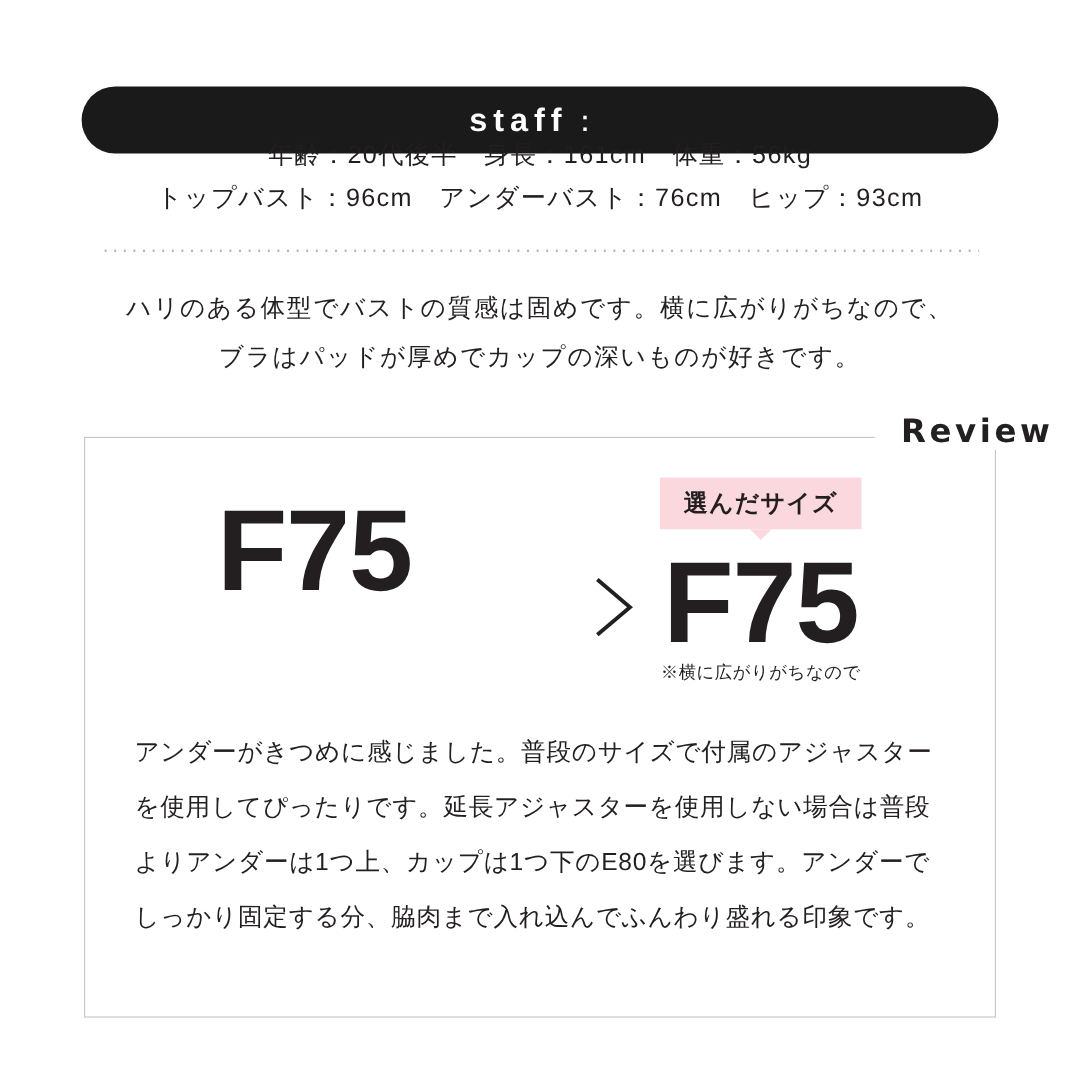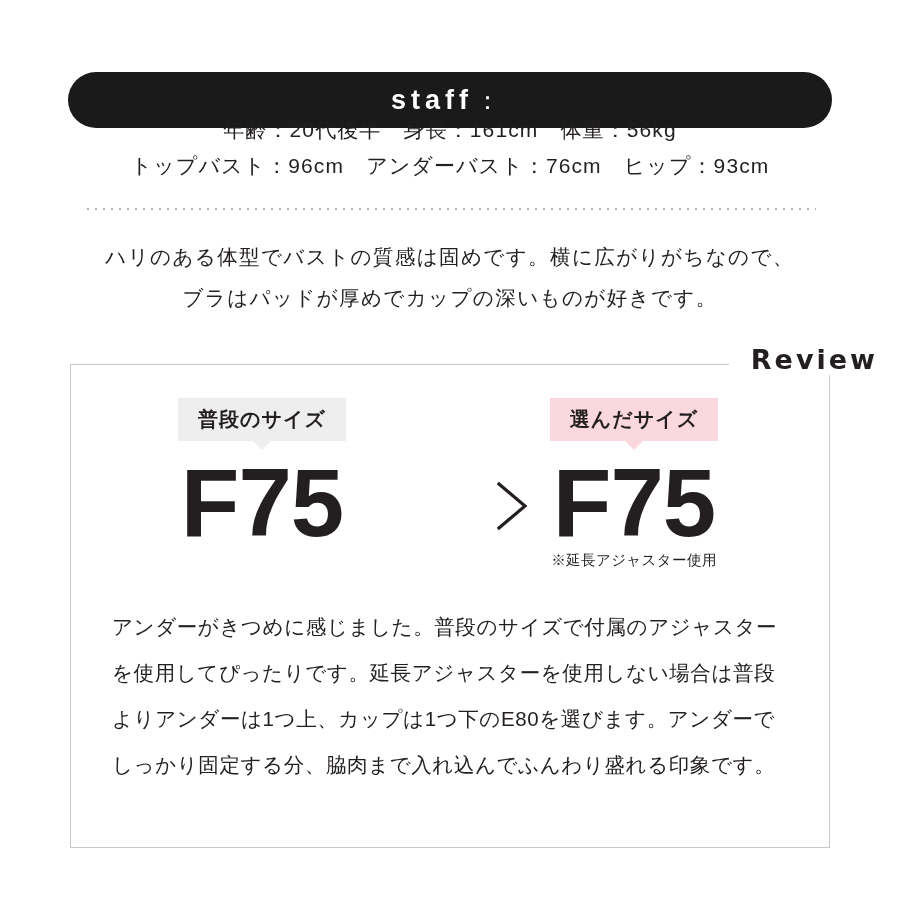--- a/index.html
+++ b/index.html
@@ -223,38 +223,34 @@
 
   <div class="review-box"></div>
 
   <div class="review-title">
     <span>Review</span>
   </div>
 
   <div class="sizes">
 
     <div class="size-col left">
-      <div class="tag grey">
-        <span>普段のサイズ</span>
-        <span class="notch"></span>
-      </div>
       <div class="size-value">F75</div>
     </div>
 
     <div class="arrow">
       <svg width="52" height="60" viewBox="0 0 52 60" aria-hidden="true">
         <polyline points="14,8 40,30 14,52" fill="none" stroke="#231f20" stroke-width="3.2" stroke-linecap="square" stroke-linejoin="miter"></polyline>
       </svg>
     </div>
 
     <div class="size-col right">
       <div class="tag pink">
         <span>選んだサイズ</span>
         <span class="notch"></span>
       </div>
       <div class="size-value">F75</div>
-      <div class="size-note">※延長アジャスター使用</div>
+      <div class="size-note">※横に広がりがちなので</div>
     </div>
   </div>
 
   <div class="review-text">アンダーがきつめに感じました。普段のサイズで付属のアジャスターを使用してぴったりです。延長アジャスターを使用しない場合は普段よりアンダーは1つ上、カップは1つ下のE80を選びます。アンダーでしっかり固定する分、脇肉まで入れ込んでふんわり盛れる印象です。</div>
 
 </div>
 
 </body></html>

